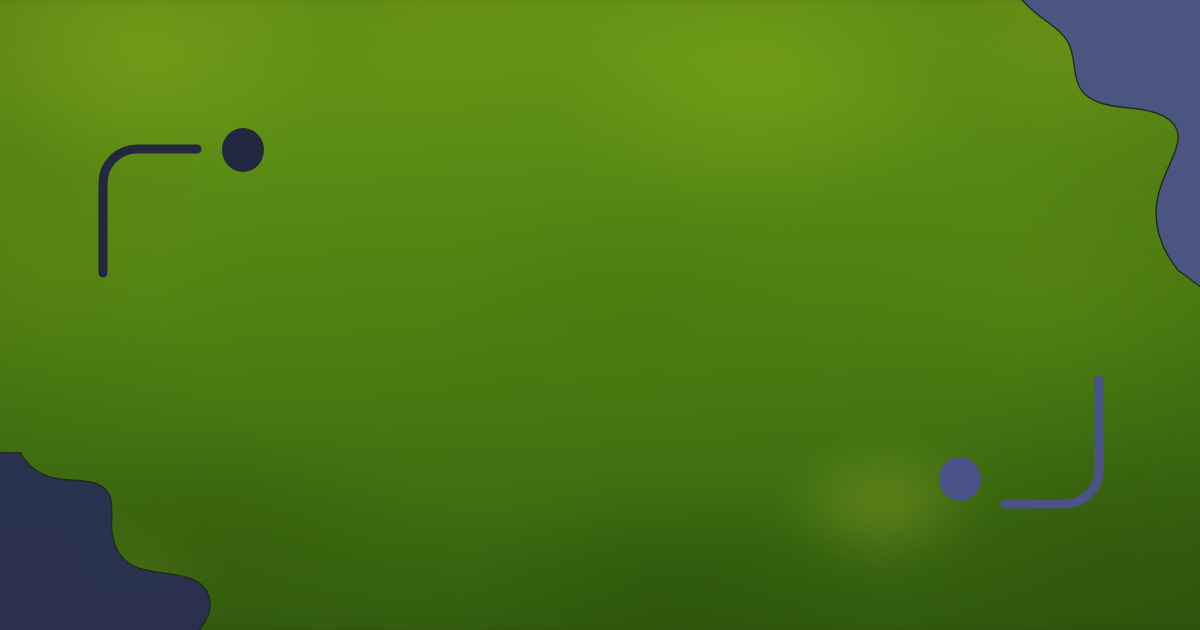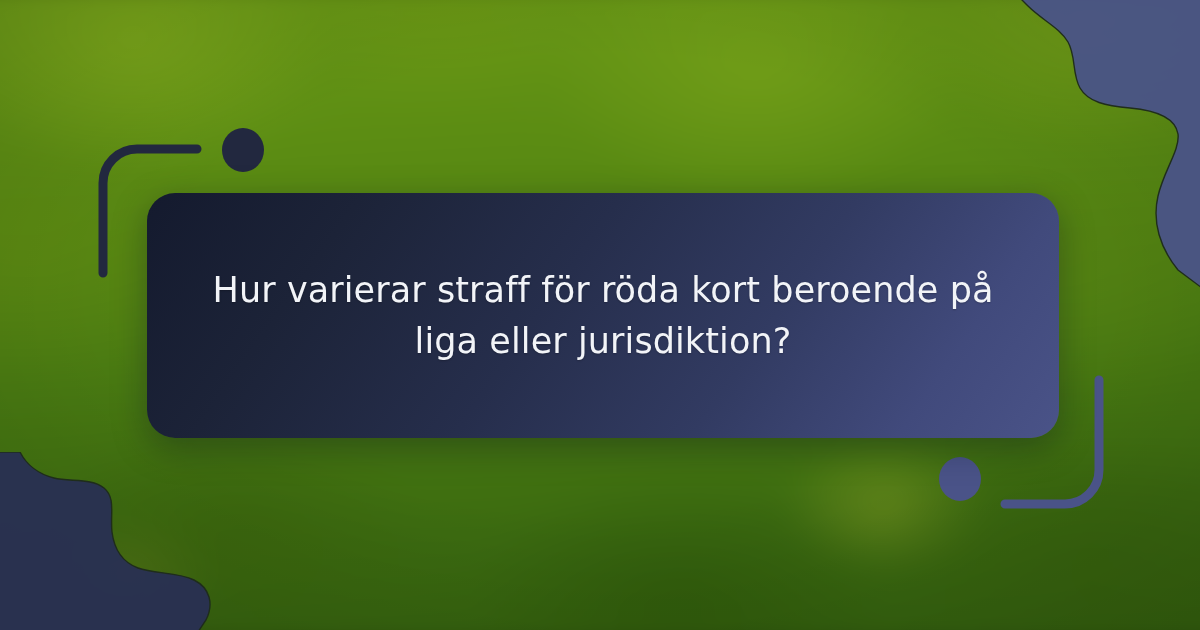--- a/index.html
+++ b/index.html
@@ -122,17 +122,14 @@
     </svg>
   </div>
 
   <div class="deco deco-br">
     <svg width="180" height="180" viewBox="0 0 180 180" aria-hidden="true">
       <path d="M171,8 L171,98 A34,34 0 0 1 137,132 L77,132" fill="none" stroke="#4a5388" stroke-width="9" stroke-linecap="round" stroke-linejoin="round"></path>
       <ellipse cx="32" cy="107" rx="21" ry="22" fill="#4a5388"></ellipse>
     </svg>
   </div>
 
-  <div class="card">
-    <p class="card-text">Hur varierar straff för röda kort beroende på liga eller jurisdiktion?</p>
-  </div>
 
 </div>
 
 </body></html>

